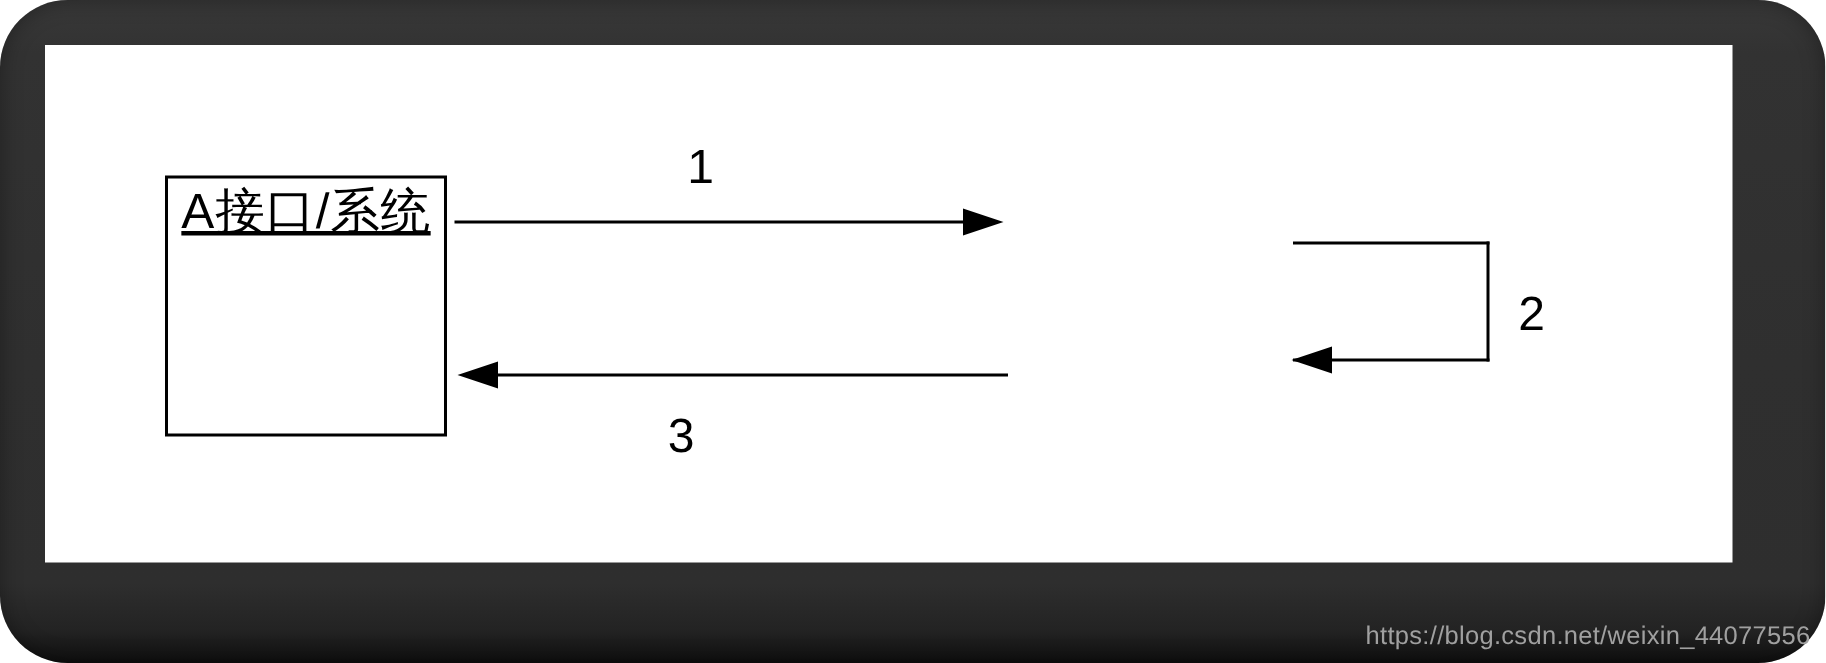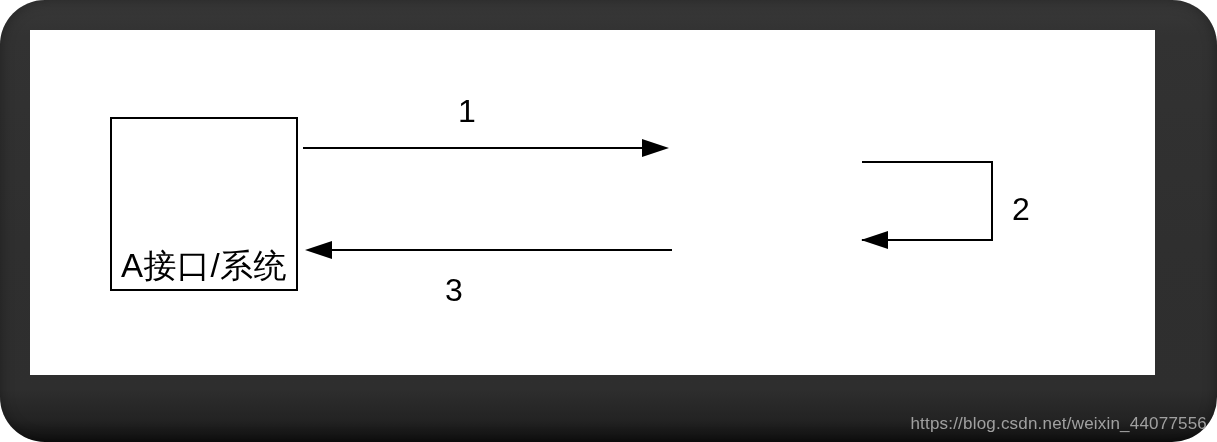--- a/index.html
+++ b/index.html
@@ -38,26 +38,27 @@
     width: 1125px;
     height: 345px;
     background: #ffffff;
   }
   
   .node {
     position: absolute;
     border: 2px solid #000000;
     background: #ffffff;
     display: flex;
-    align-items: flex-end;
+    align-items: flex-start;
     justify-content: center;
     font-size: 33px;
     color: #000000;
     letter-spacing: 0.5px;
     white-space: nowrap;
+    text-decoration: underline;
   }
   .node-a { left: 80px;  top: 87px; width: 184px; height: 170px; }
   .node-b { left: 642px; top: 86px; width: 185px; height: 170px; }
 
   
   .hline {
     position: absolute;
     height: 2px;
     background: #000000;
   }

